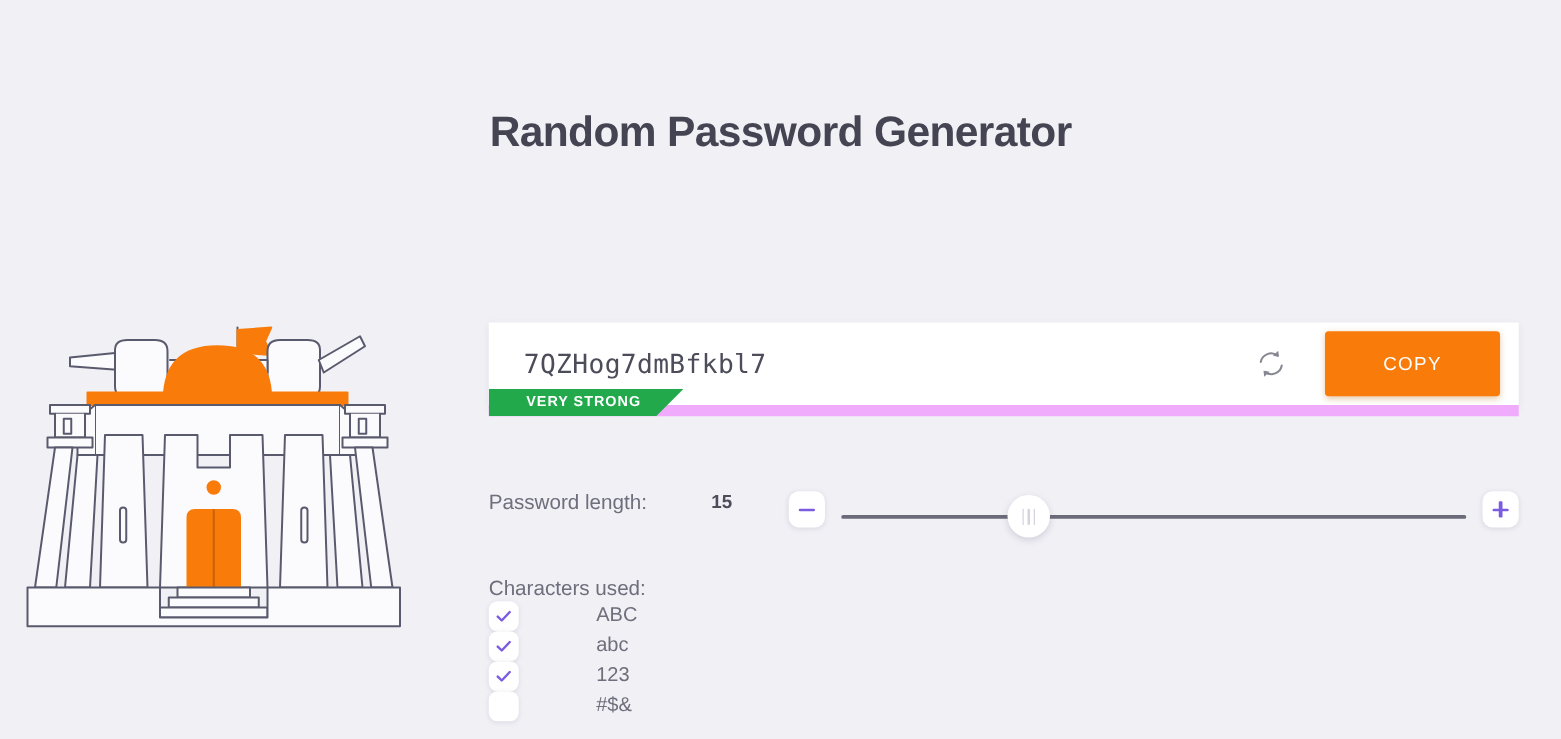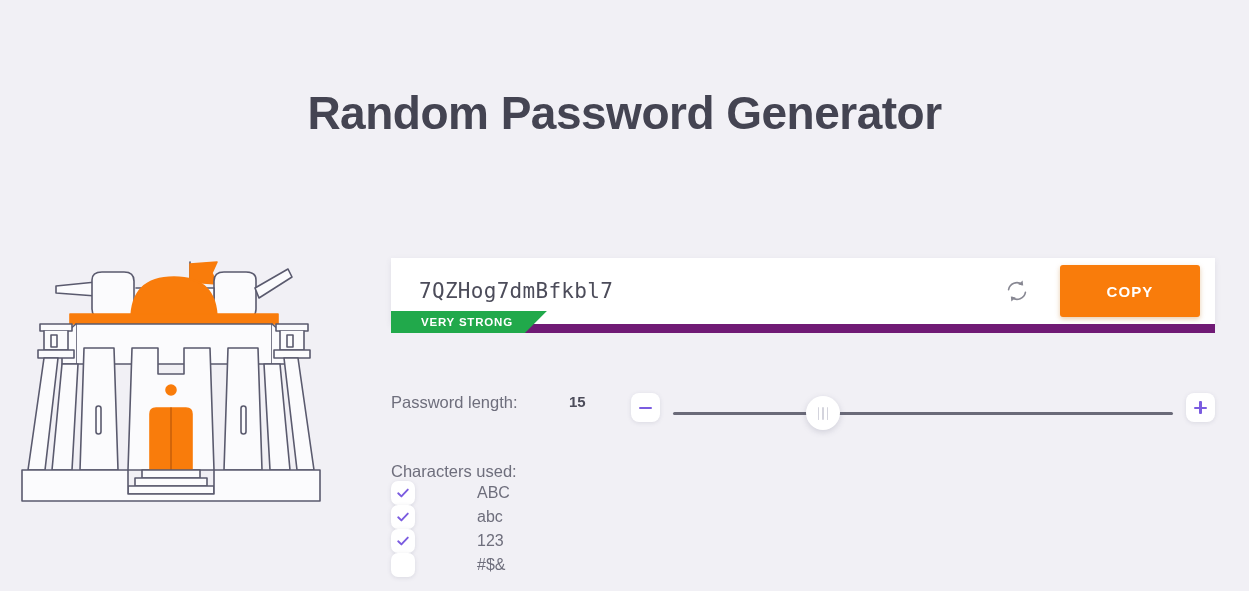--- a/index.html
+++ b/index.html
@@ -15,21 +15,21 @@
     position: relative;
   }
 
   
   #page-title {
     position: absolute;
     top: 88px;
     left: 0;
     width: 1249px;
     text-align: center;
-    font-size: 46px;
+    font-size: 34px;
     font-weight: bold;
     color: #444452;
     letter-spacing: -0.5px;
     line-height: 1.1;
   }
 
   
   #illustration {
     position: absolute;
     left: 18px;
@@ -71,38 +71,38 @@
     display: flex; align-items: center; justify-content: center;
     cursor: pointer;
     margin-right: 24px;
     flex: 0 0 auto;
   }
 
   .copy-btn {
     background: #f97c0b;
     color: #ffffff;
     font-size: 15px;
-    font-weight: bold;
+    font-weight: normal;
     letter-spacing: 1.1px;
     border: none;
     width: 140px;
     height: 52px;
     margin-right: 15px;
     border-radius: 3px;
     cursor: pointer;
     box-shadow: 0 2px 5px rgba(190,110,20,0.35);
     font-family: "Liberation Sans", sans-serif;
   }
 
   
   .strength-bar {
     position: relative;
     height: 9px;
     width: 100%;
-    background: #701a75;
+    background: #f0abfc;
   }
   .strength-badge {
     position: absolute;
     left: 0;
     top: -13px;
     height: 22px;
     padding: 0 34px 0 30px;
     background: #21a94b;
     color: #ffffff;
     font-size: 11.5px;

